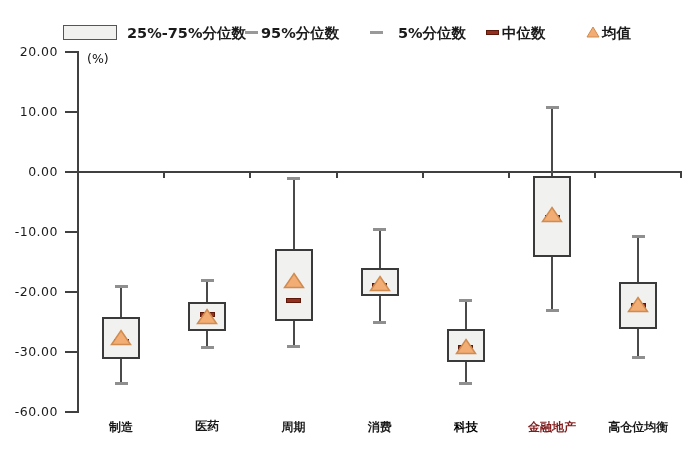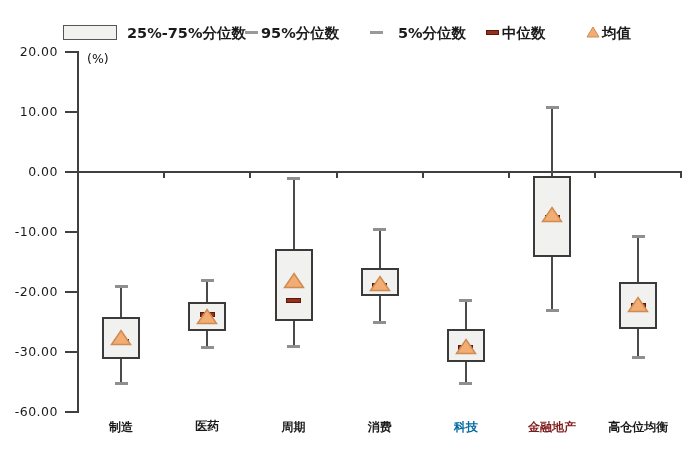--- a/index.html
+++ b/index.html
@@ -104,21 +104,21 @@
         </svg></div>
       <div class="x-label" style="left: 333.7px; top: 418px; color: rgb(26, 26, 26);">消费</div>
       <div class="stem" style="left: 464.9px; top: 300.5px; width: 2px; height: 82.8px; background: rgb(74, 74, 74);"></div>
       <div class="cap" style="left: 459.4px; top: 299px; width: 13px; height: 3px; background: rgb(143, 143, 143);"></div>
       <div class="cap" style="left: 459.4px; top: 381.8px; width: 13px; height: 3px; background: rgb(143, 143, 143);"></div>
       <div class="box" style="left: 446.9px; top: 328.7px; width: 38px; height: 33px; background: rgb(241, 241, 239); border: 2px solid rgb(58, 58, 58);"></div>
       <div class="median" style="left: 458.4px; top: 344.8px; width: 15px; height: 5px; background: rgb(150, 48, 30); border: 1px solid rgb(92, 25, 11);"></div>
       <div class="tri-wrap" style="left: 454.9px; top: 338.2px;"><svg width="22" height="17" viewBox="0 0 22 17">
           <polygon points="11,1.5 20.5,15.5 1.5,15.5" fill="#f1ad74" stroke="#cf8b50" stroke-width="1.5"></polygon>
         </svg></div>
-      <div class="x-label" style="left: 419.9px; top: 418px; color: #0369a1;">科技</div>
+      <div class="x-label" style="left: 419.9px; top: 418px; color: #000000;">科技</div>
       <div class="stem" style="left: 551.1px; top: 107.3px; width: 2px; height: 203.4px; background: rgb(74, 74, 74);"></div>
       <div class="cap" style="left: 545.6px; top: 105.8px; width: 13px; height: 3px; background: rgb(143, 143, 143);"></div>
       <div class="cap" style="left: 545.6px; top: 309.2px; width: 13px; height: 3px; background: rgb(143, 143, 143);"></div>
       <div class="box" style="left: 533.1px; top: 176.3px; width: 38px; height: 80.4px; background: rgb(241, 241, 239); border: 2px solid rgb(58, 58, 58);"></div>
       <div class="median" style="left: 544.6px; top: 214.6px; width: 15px; height: 5px; background: rgb(150, 48, 30); border: 1px solid rgb(92, 25, 11);"></div>
       <div class="tri-wrap" style="left: 541.1px; top: 205.6px;"><svg width="22" height="17" viewBox="0 0 22 17">
           <polygon points="11,1.5 20.5,15.5 1.5,15.5" fill="#f1ad74" stroke="#cf8b50" stroke-width="1.5"></polygon>
         </svg></div>
       <div class="x-label" style="left: 506.1px; top: 418px; color: #7f1d1d;">金融地产</div>
       <div class="stem" style="left: 637.3px; top: 236.3px; width: 2px; height: 121.2px; background: rgb(74, 74, 74);"></div>

